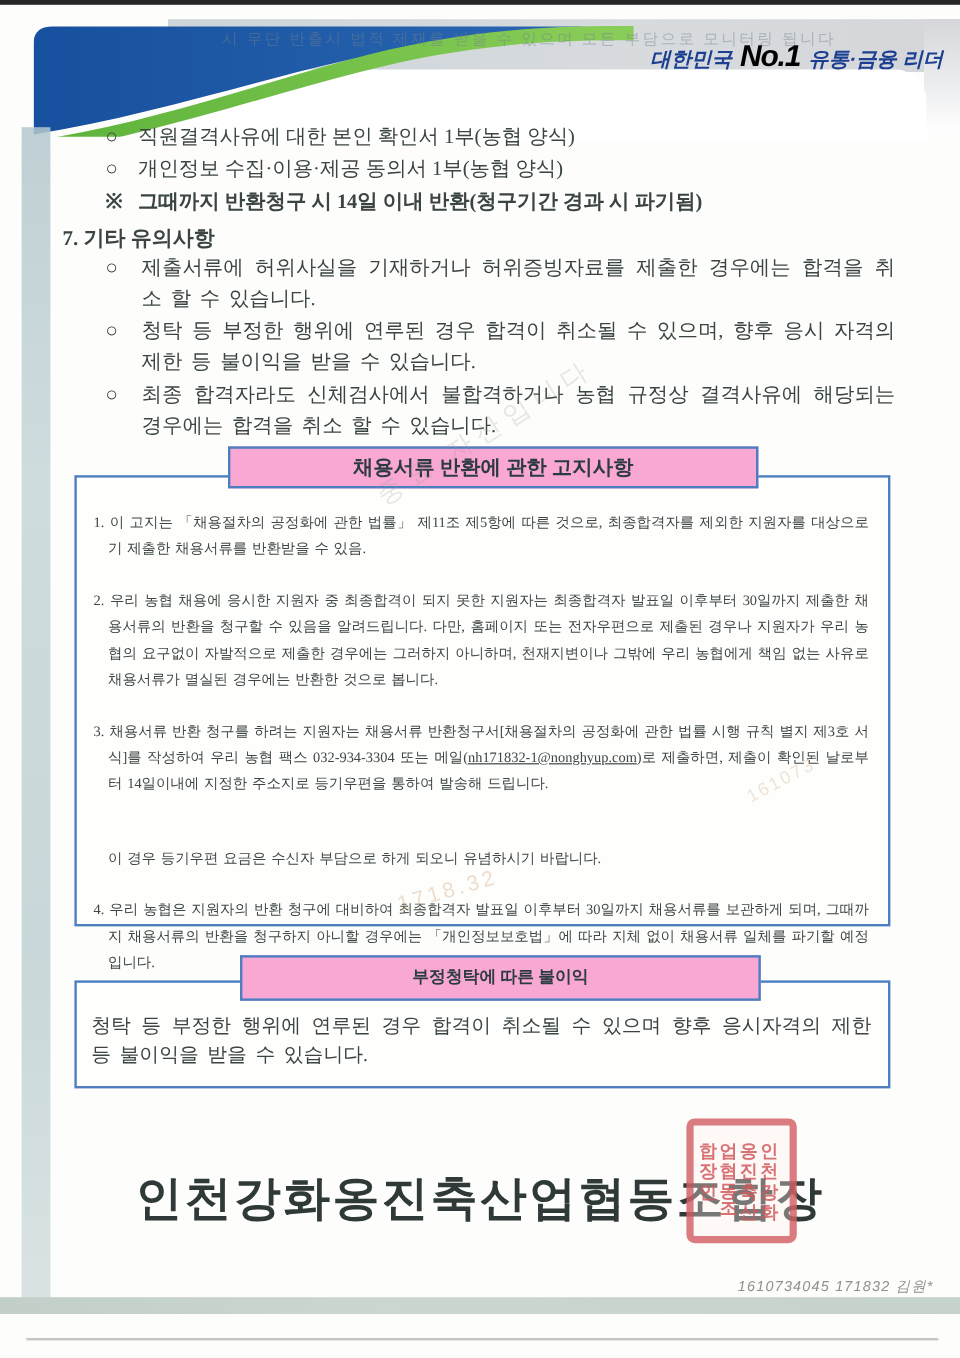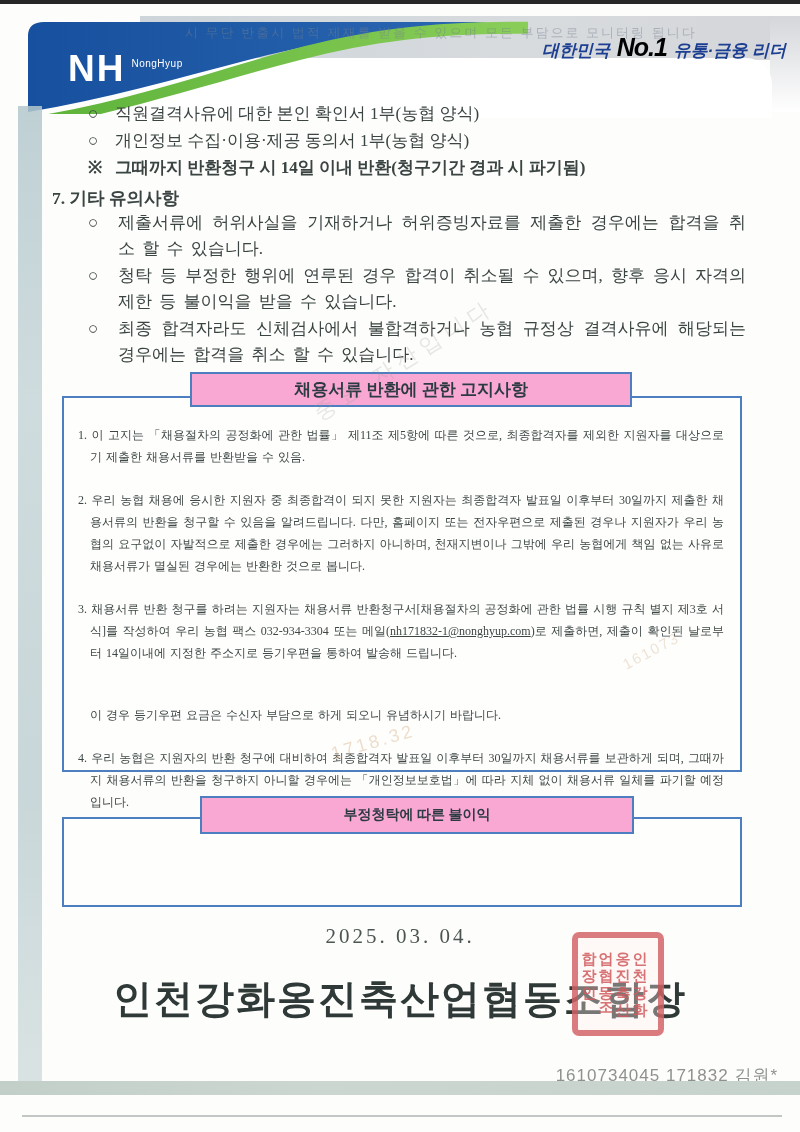--- a/index.html
+++ b/index.html
@@ -55,22 +55,22 @@
   
   .date-line{position:absolute;left:0;top:924px;width:800px;text-align:center;font-size:21px;
              letter-spacing:3px;color:#4c5553;}
   .signer{position:absolute;left:0;top:972px;width:800px;text-align:center;font-size:39px;
           font-weight:bold;letter-spacing:2px;color:#2f3937;}
   .seal{position:absolute;left:572px;top:932px;width:80px;height:92px;border:6px solid rgba(206,82,86,.75);
         border-radius:7px;background:rgba(255,238,238,.35);overflow:hidden;}
   .seal-inner{writing-mode:vertical-rl;font-size:15px;line-height:17px;letter-spacing:2px;
         color:rgba(208,90,94,.85);font-weight:bold;padding:3px 2px;height:80px;
         font-family:"Liberation Serif",serif;}
-  .ref{position:absolute;right:22px;top:1064px;font-size:17px;color:#8d928f;
-       font-family:"Liberation Sans",sans-serif;letter-spacing:1px;}
+  .ref{position:absolute;right:22px;top:1064px;font-size:12px;color:#8d928f;
+       font-family:"Liberation Sans",sans-serif;letter-spacing:1px;font-style:italic;}
   
   .wm-d{position:absolute;font-family:"Liberation Sans",sans-serif;white-space:nowrap;pointer-events:none;}
   .wm-d1{left:300px;top:345px;transform:rotate(-32deg);font-size:22px;color:rgba(150,152,140,.22);letter-spacing:6px;}
   .wm-d2{left:330px;top:732px;transform:rotate(-16deg);font-size:18px;color:rgba(214,168,120,.38);letter-spacing:3px;}
   .wm-d3{left:620px;top:642px;transform:rotate(-28deg);font-size:15px;color:rgba(205,170,130,.32);letter-spacing:2px;}
 </style>
 </head>
 <body>
 
 <div class="page">
@@ -87,23 +87,20 @@
           <stop offset="1" stop-color="#2a67b2"></stop>
       </linearGradient>
       <linearGradient id="greengrad" x1="0" y1="0" x2="1" y2="0">
         <stop offset="0" stop-color="#5cb239"></stop>
           <stop offset="1" stop-color="#8ccf5a"></stop>
       </linearGradient>
     </defs>
     <path fill="url(#bluegrad)" d="M16,8 L460,8 C370,14 290,28 220,46 C150,64 75,86 0,98 L0,22 Q0,8 16,8 Z"></path>
     <path fill="url(#greengrad)" d="M-6,104 C85,92 175,60 262,36 C350,12 424,6 520,8 L520,20 C428,18 356,24 272,46 C186,68 92,100 -6,116 Z"></path>
   </svg>
-  <div class="nh-logo">
-    <span class="nh">NH</span><span class="nh-sub">NongHyup</span>
-  </div>
   <div class="wm-top">시 무단 반출시 법적 제재를 받을 수 있으며 모든 부담으로 모니터링 됩니다</div>
   <div class="slogan">
     <span>대한민국</span>
     <span class="no1">No.1</span>
     <span>유통·금융 리더</span>
   </div>
 
   <div class="left-strip"></div>
 
   <div class="intro">
@@ -144,22 +141,22 @@
     <div class="nitem">2. 우리 농협 채용에 응시한 지원자 중 최종합격이 되지 못한 지원자는 최종합격자 발표일 이후부터 30일까지 제출한 채용서류의 반환을 청구할 수 있음을 알려드립니다. 다만, 홈페이지 또는 전자우편으로 제출된 경우나 지원자가 우리 농협의 요구없이 자발적으로 제출한 경우에는 그러하지 아니하며, 천재지변이나 그밖에 우리 농협에게 책임 없는 사유로 채용서류가 멸실된 경우에는 반환한 것으로 봅니다.</div>
     <div class="nitem">
       <span class="seg">3. 채용서류 반환 청구를 하려는 지원자는 채용서류 반환청구서[채용절차의 공정화에 관한 법률 시행 규칙 별지 제3호 서식]를 작성하여 우리 농협 팩스 032-934-3304 또는 메일(</span><span class="email">nh171832-1@nonghyup.com</span><span class="seg">)로 제출하면, 제출이 확인된 날로부터 14일이내에 지정한 주소지로 등기우편을 통하여 발송해 드립니다.</span>
       <div class="seg">이 경우 등기우편 요금은 수신자 부담으로 하게 되오니 유념하시기 바랍니다.</div>
     </div>
     <div class="nitem">4. 우리 농협은 지원자의 반환 청구에 대비하여 최종합격자 발표일 이후부터 30일까지 채용서류를 보관하게 되며, 그때까지 채용서류의 반환을 청구하지 아니할 경우에는 「개인정보보호법」에 따라 지체 없이 채용서류 일체를 파기할 예정입니다.</div>
   </div>
 
   <div class="box2"></div>
   <div class="box2-title">부정청탁에 따른 불이익</div>
+  <div class="box2-body">청탁 등 부정한 행위에 연루된 경우 합격이 취소될 수 있으며 향후 응시자격의 제한 등 불이익을 받을 수 있습니다.</div>
 
-  <div class="date-line">2025. 03. 04.</div>
   <div class="signer">인천강화옹진축산업협동조합장</div>
   <div class="seal">
     <div class="seal-inner">인천강화옹진축산업협동조합장인</div>
   </div>
   <div class="ref">1610734045  171832  김원*</div>
 
   <div class="wm-d wm-d1">중요 자산입니다</div>
   <div class="wm-d wm-d2">1718.32</div>
   <div class="wm-d wm-d3">161073</div>
 

